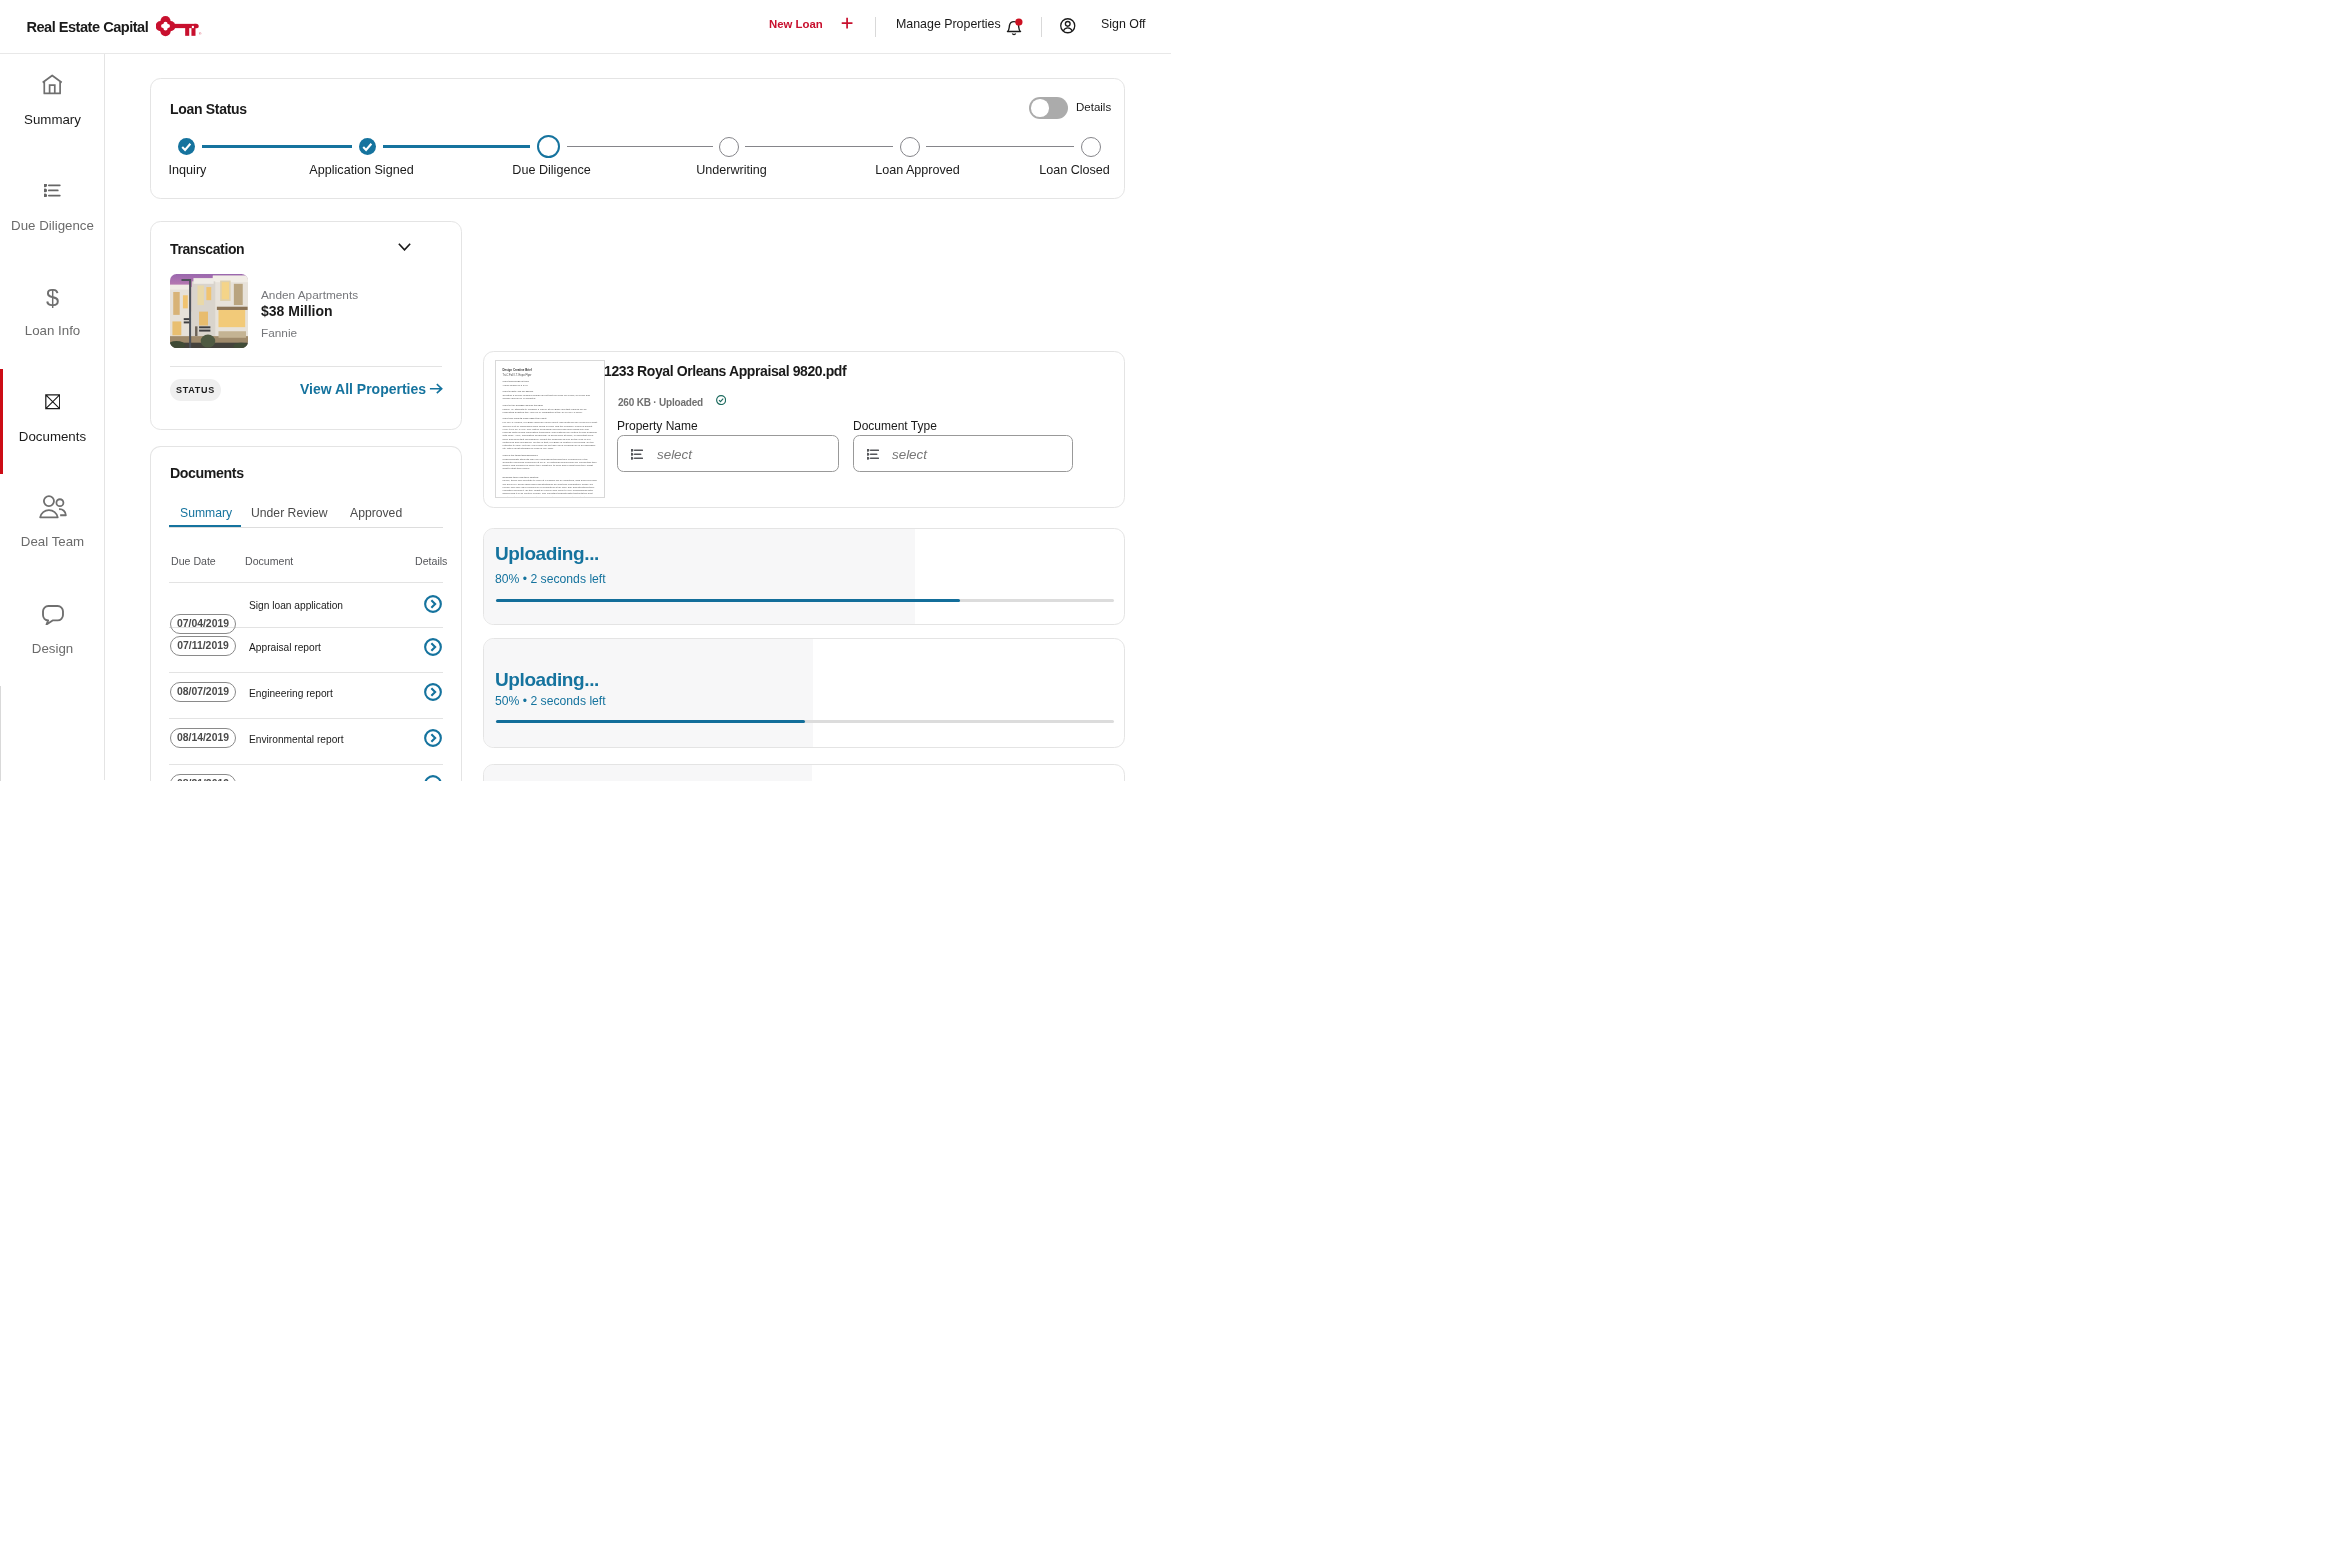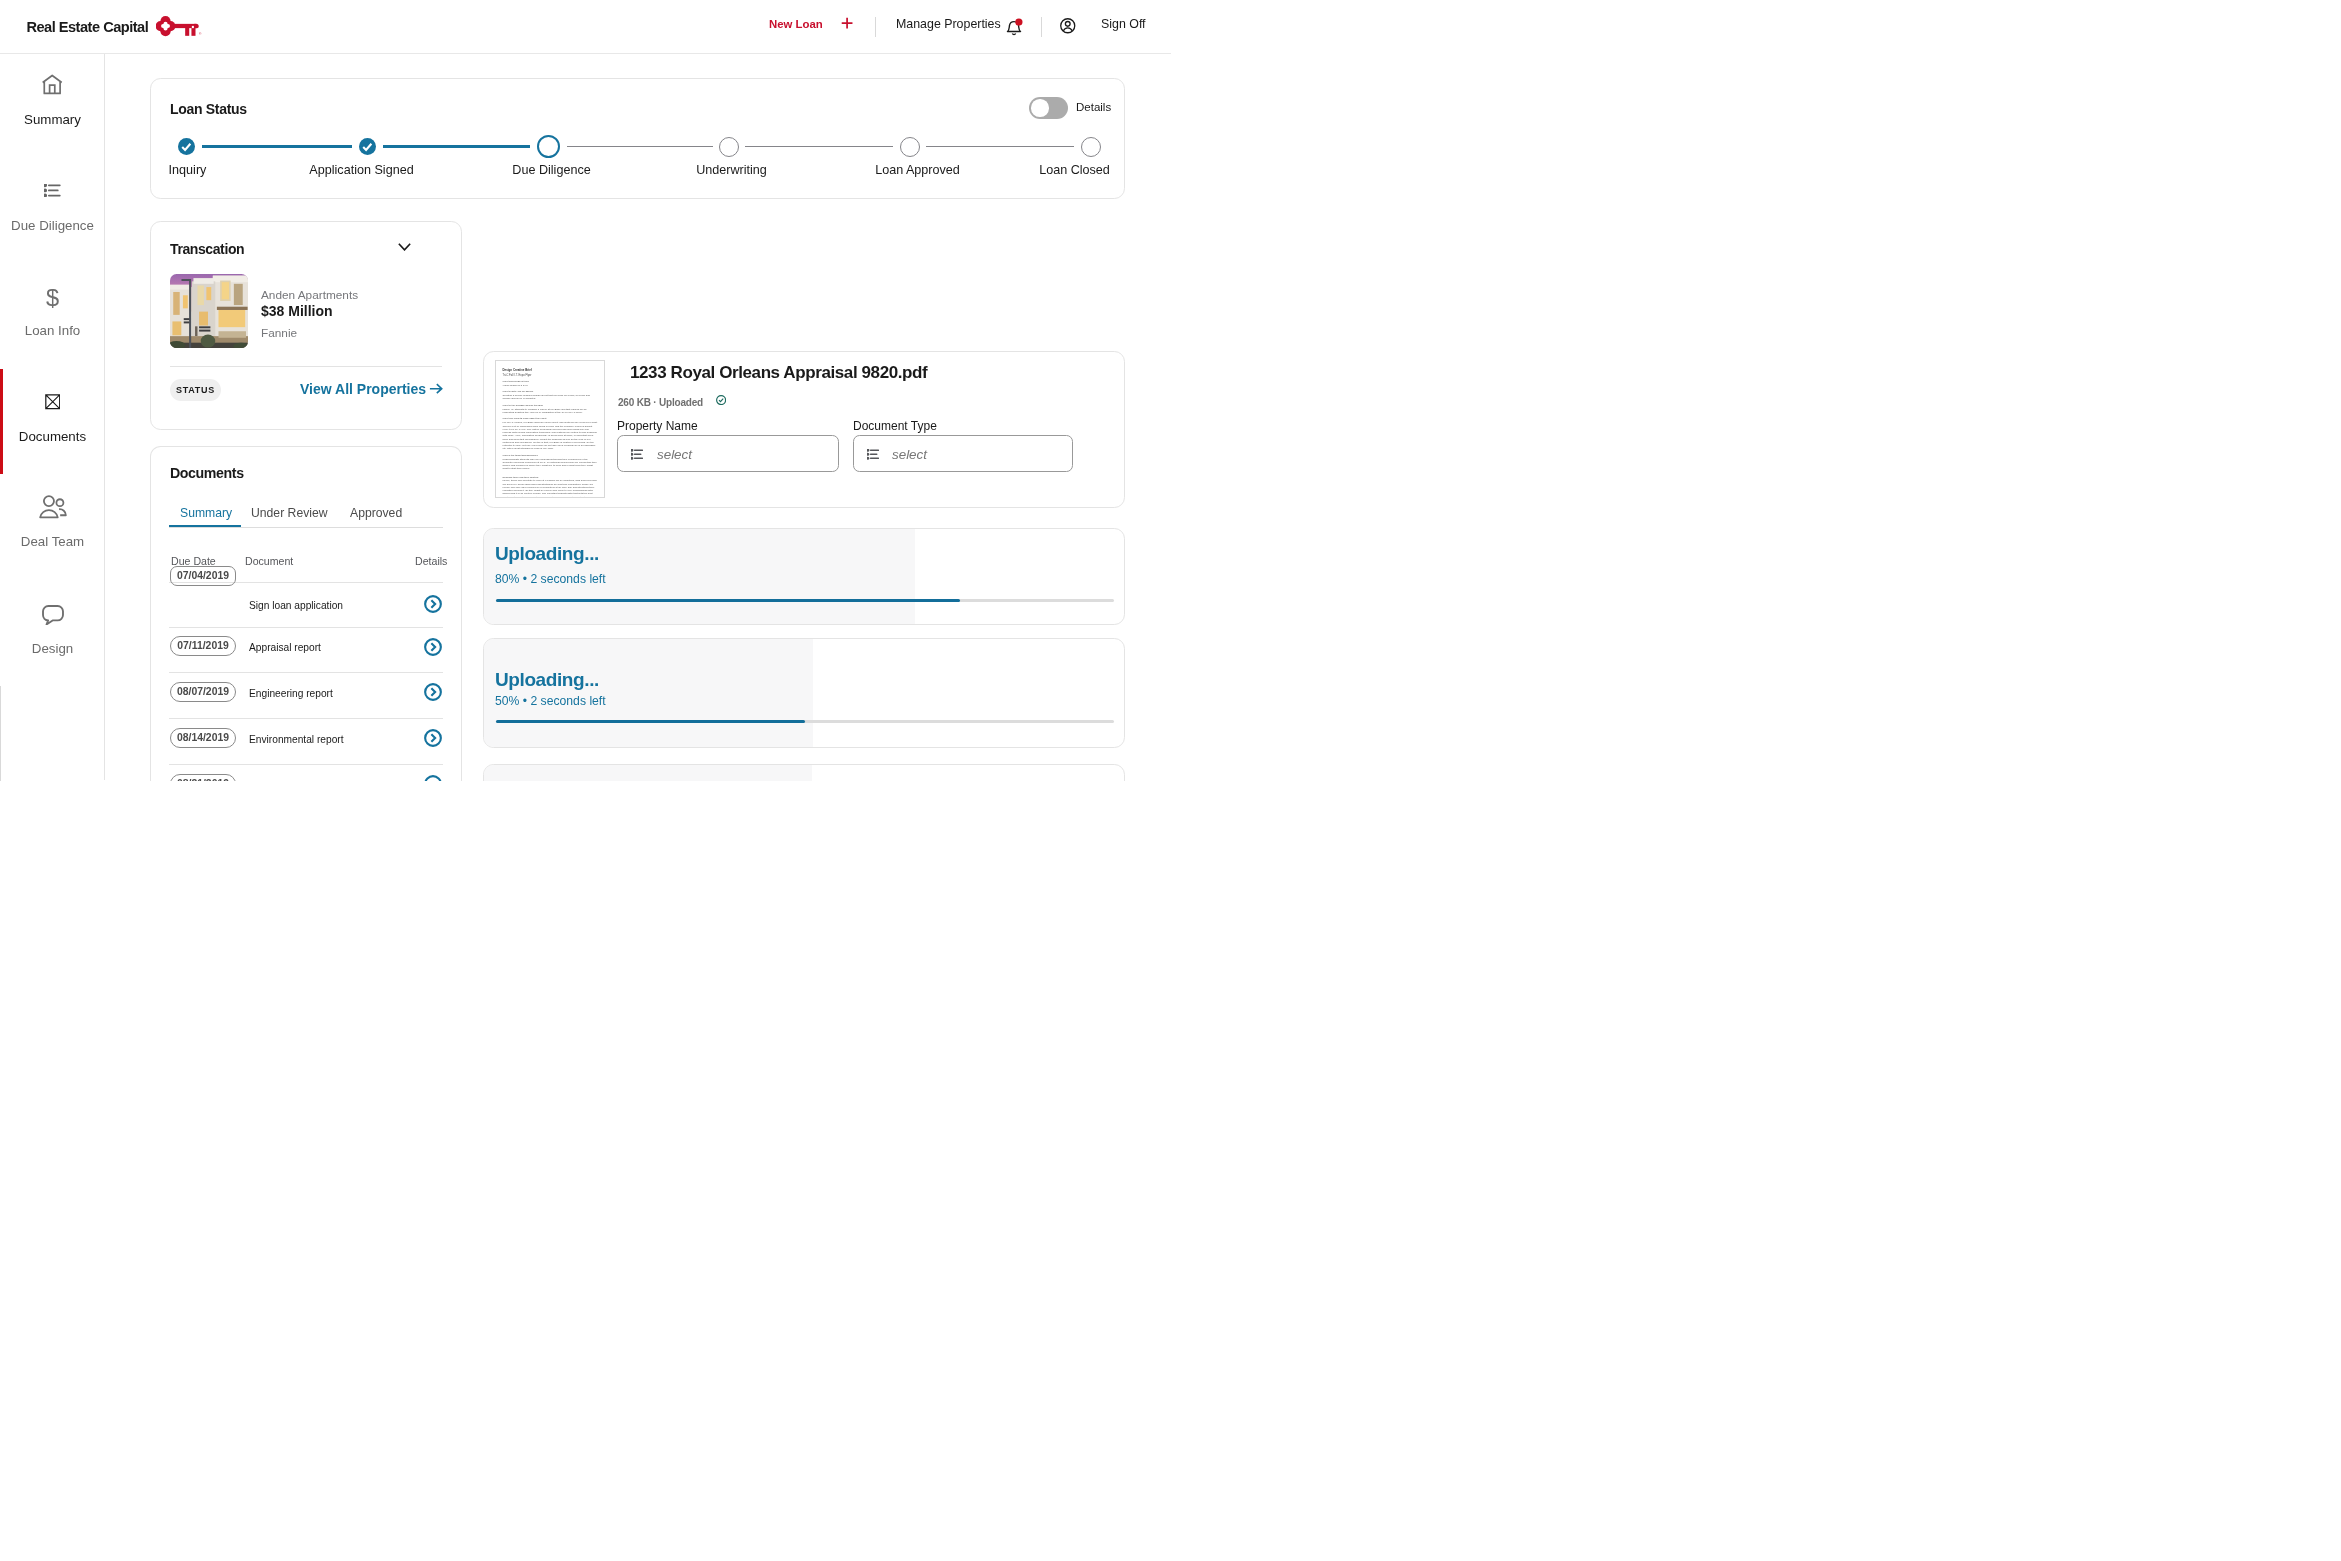--- a/index.html
+++ b/index.html
@@ -228,21 +228,21 @@
   <div class="abs" style="left:169px; top:525px; width:72px; height:2px; background:#15739e;"></div>
   <div class="th" style="left:171px;">Due Date</div>
   <div class="th" style="left:245px;">Document</div>
   <div class="th" style="left:415px;">Details</div>
   <div class="rowsep" style="top:582px;"></div>
   <div class="rowsep" style="top:627px;"></div>
   <div class="rowsep" style="top:672px;"></div>
   <div class="rowsep" style="top:718px;"></div>
   <div class="rowsep" style="top:764px;"></div>
 
-  <div class="dpill" style="top:566px;border-radius:7px;">07/04/2019</div>
+  <div class="dpill" style="top:614px;">07/04/2019</div>
   <div class="dname" style="top:600px;">Sign loan application</div>
   <svg class="chev" style="top:595px;" width="18" height="18" viewBox="0 0 22 22">
     <circle cx="11" cy="11" r="9.6" fill="none" stroke="#15739e" stroke-width="2.6"></circle>
     <path d="M9 6.4 L13.6 11 L9 15.6" fill="none" stroke="#15739e" stroke-width="2.6"></path>
   </svg>
   <div class="dpill" style="top:636px;">07/11/2019</div>
   <div class="dname" style="top:642px;">Appraisal report</div>
   <svg class="chev" style="top:638px;" width="18" height="18" viewBox="0 0 22 22">
     <circle cx="11" cy="11" r="9.6" fill="none" stroke="#15739e" stroke-width="2.6"></circle>
     <path d="M9 6.4 L13.6 11 L9 15.6" fill="none" stroke="#15739e" stroke-width="2.6"></path>
@@ -302,21 +302,21 @@
       <div style="font-size:2.5px; color:#555; margin-top:0.8px; line-height:1.3;">Inspire I.T. students to consider a career at KeyBank and that leaders will be presenting qualities they look for in candidates at the Tri-C Fall I.T. Expo.</div>
       <div style="font-size:2.5px; font-style:italic; color:#555; margin-top:3.3px;">What you need to know about the client:</div>
       <div style="font-size:2.5px; color:#555; margin-top:0.8px; line-height:1.3;">For an I.T. person, KeyBank offers so much variety and depth as one could ever want. There's a lot of challenging work going on here and the company employs almost every type of I.T. role. The nature of financial services and how banks use and process data means information technology and systems are central to how business gets done. Here, Information Technology is being done at scale, in important ways large and small that meaningfully impact the business as well as the lives of our customers and colleagues. On top of that, KeyBank is located in Cleveland. So the potential to enjoy not only one's work life but also one's personal life in an affordable city with a great standard of living is very high.</div>
       <div style="font-size:2.5px; font-style:italic; color:#555; margin-top:3.3px;">Who is the target demographic?</div>
       <div style="font-size:2.5px; color:#555; margin-top:0.8px; line-height:1.3;">Undergraduate students who are progressing through their coursework in the Computer Sciences curriculum at Tri-C. In particular seniors who are completing their degree and focused on where they might like to work and in what roles they might want to start their career.</div>
       <div style="font-size:2.5px; font-style:italic; color:#555; margin-top:4.9px;">Describe them and their lifestyle:</div>
       <div style="font-size:2.5px; color:#555; margin-top:0.8px; line-height:1.3;">Ideally, those who gravitate to roles at KeyBank will be ambitious, high achievers who are driven by being challenged and stretching beyond their capabilities. These are people who may have focused in on computers at an early age and structured their education around it. Or they might be people who came to love programming after discovering it in an elective course. The important characteristic that sets the best apart from the rest is an indefatigable desire to learn and grow, to constantly contribute and to grow.</div>
 
     </div>
   </div>
-  <div class="abs" style="left:630px; top:363px; font-size:17px; font-weight:bold; letter-spacing:-0.4px;text-align:center;">1233 Royal Orleans Appraisal 9820.pdf</div>
+  <div class="abs" style="left:604px; top:363px; font-size:14px; font-weight:bold; letter-spacing:-0.4px;text-align:center;">1233 Royal Orleans Appraisal 9820.pdf</div>
   <div class="abs" style="left:618px; top:397px; font-size:10px; font-weight:bold; letter-spacing:-0.2px; color:#6f6f6f;">260 KB · Uploaded</div>
   <svg class="abs" style="left:716px; top:395px;" width="10.2" height="10.2" viewBox="0 0 15 15">
     <circle cx="7.5" cy="7.5" r="6.6" fill="none" stroke="#1e6b5f" stroke-width="1.7"></circle>
     <path d="M4.4 7.6 L6.6 9.8 L10.6 5.4" fill="none" stroke="#1e6b5f" stroke-width="1.7"></path>
   </svg>
   <div class="abs" style="left:617px; top:419px; font-size:12px;">Property Name</div>
   <div class="abs" style="left:853px; top:419px; font-size:12px;">Document Type</div>
   <div class="sel" style="left:617px; width:222px;"></div>
   <div class="sel" style="left:853px; width:220px;"></div>
   <svg class="abs" style="left:631px; top:449px;" width="12.2" height="10.6" viewBox="0 0 15 13">

